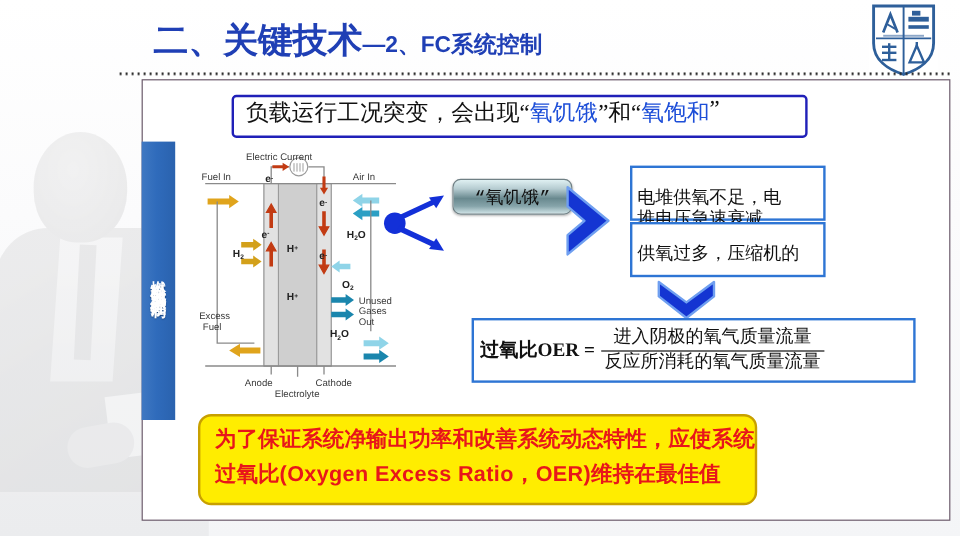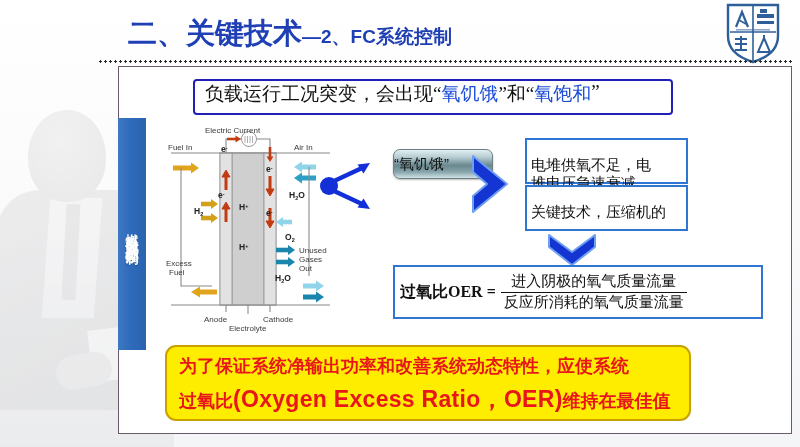--- a/index.html
+++ b/index.html
@@ -141,27 +141,26 @@
   }
   #fcdiagram svg { display:block; }
 
   
   .chip {
     position: absolute;
     width: 100px; height: 30px;
     border-radius: 7px;
     border: 1px solid #6f7f84;
     background: linear-gradient(180deg,#dff0f2 0%,#b6ccd1 26%,#69898f 55%,#86a4aa 78%,#cfe3e6 100%);
-    display: flex; align-items: center; 
-    font-family: Liberation Sans, sans-serif;
+    display: flex; align-items: center; justify-content: center;
+    font-family: Liberation Mono, monospace;
     font-size: 15px;
     color: #111;
     white-space: nowrap;
     box-shadow: 0 1px 2px rgba(0,0,0,.28);
-    margin-left: 16px;
   }
   #chip1 { left: 377px; top: 149px; }
   #chip2 { left: 377px; top: 191px; }
 
   
   .rbox {
     position: absolute;
     width: 163px;
     border: 2px solid #2e75d4;
     background: #ffffff;
@@ -199,32 +198,32 @@
   
   .arrow { position: absolute; }
   #arr-branch { left: 318px; top: 160px; width: 62px; height: 52px; }
   #arr-right  { left: 467px; top: 152px; width: 50px; height: 64px; }
   #arr-down   { left: 545px; top: 232px; width: 54px; height: 36px; }
 
   
   #yellowbox {
     position: absolute;
     left: 165px; top: 345px;
-    width: 526px; height: 76px;
+    width: 466px; height: 76px;
     background: #ffed00;
     border: 2px solid #c8a000;
     border-radius: 11px;
     color: #e8161a;
     font-weight: bold;
     font-size: 18px;
     line-height: 1.62;
     padding: 5px 12px 0 12px;
     white-space: nowrap;
   }
-  #yellowbox .ln2 .en { font-size: 23px; letter-spacing: .3px; }
+  #yellowbox .ln2 .en { font-size: 18px; letter-spacing: .3px; }
 </style>
 </head>
 <body>
 
 <div id="slide">
 
   <div id="watermark">
     <div class="wm-desk"></div>
     <div class="wm-body"></div>
     <div class="wm-shirt"></div>
@@ -417,21 +416,21 @@
     <svg width="50" height="64" viewBox="0 0 50 64" aria-hidden="true">
       <path d="M6 4 L40 32 L6 60 L6 44 L20 32 L6 20 Z" fill="#1435d2" stroke="#6f9ff0" stroke-width="2" stroke-linejoin="round"></path>
     </svg>
   </div>
 
   <div class="rbox" id="rbox1">
     <div> 电堆供氧不足，电</div>
     <div>堆电压急速衰减</div>
   </div>
   <div class="rbox" id="rbox2">
-    <div>关键技术，压缩机的</div>
+    <div>供氧过多，压缩机的</div>
   </div>
 
   <div class="arrow" id="arr-down">
     <svg width="54" height="36" viewBox="0 0 54 36" aria-hidden="true">
       <path d="M4 3 L27 20 L50 3 L50 15 L27 33 L4 15 Z" fill="#1435d2" stroke="#6f9ff0" stroke-width="2" stroke-linejoin="round"></path>
     </svg>
   </div>
 
   <div id="formulabox">
     <span class="lhs">过氧比OER =</span>

